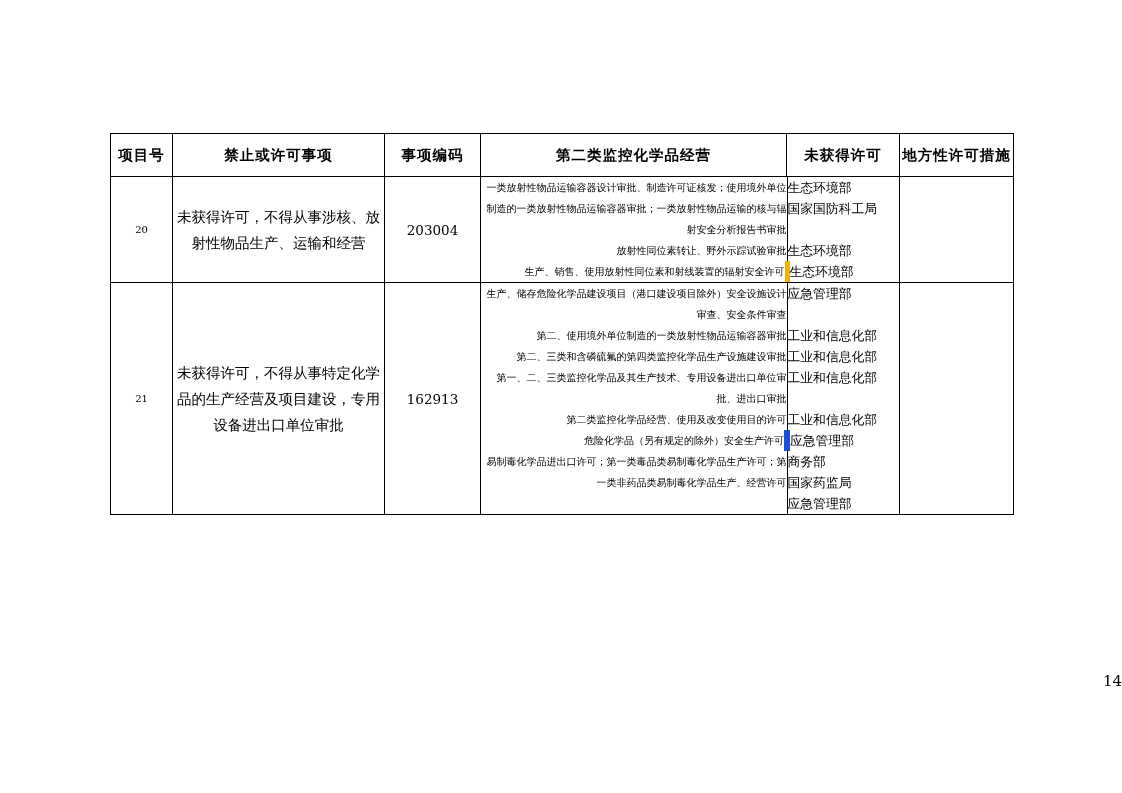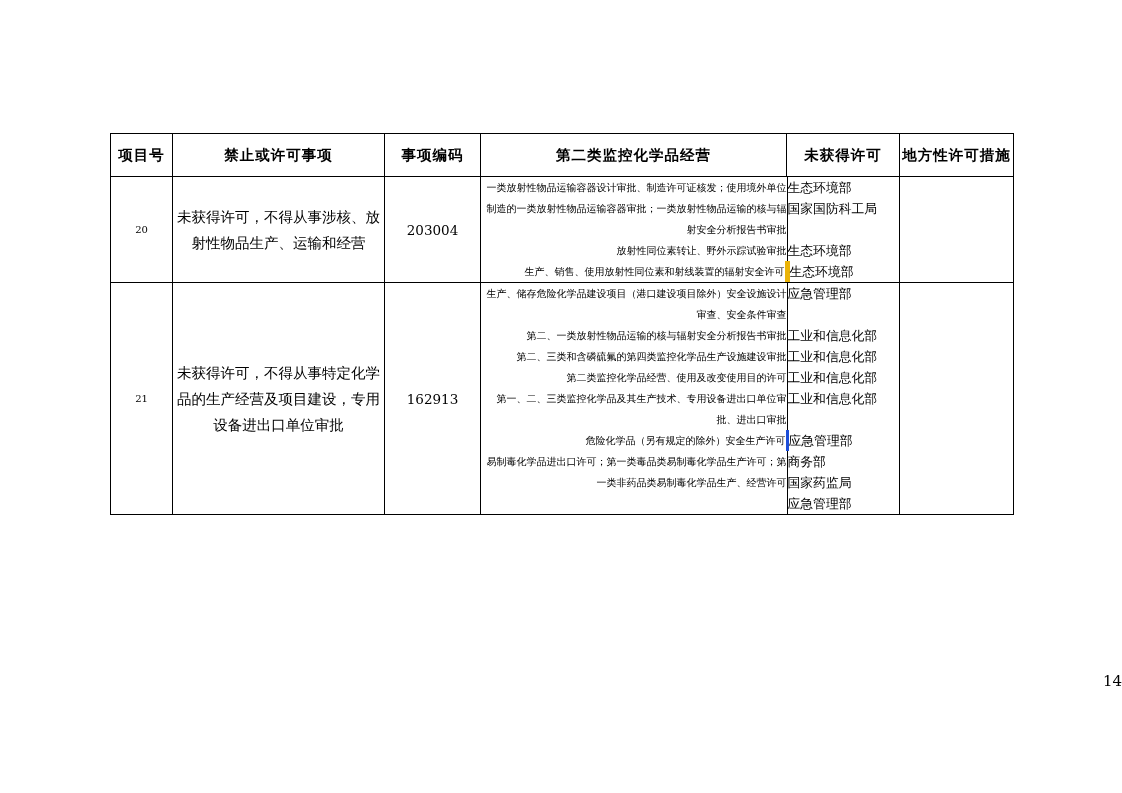--- a/index.html
+++ b/index.html
@@ -164,37 +164,37 @@
             <colgroup>
                 <col style="width:306px">
                 <col style="width:113px">
               </colgroup>
             <tbody>
                 <tr>
               <td class="desc-text" style="border-right:1px solid #000;">生产、储存危险化学品建设项目（港口建设项目除外）安全设施设计审查、安全条件审查</td>
               <td class="dept-text" style="white-space:pre-line;">应急管理部</td>
             </tr>
             <tr>
-              <td class="desc-text" style="border-right:1px solid #000;">第二、一类放射性物品运输的核与辐射安全分析报告书审批</td>
+              <td class="desc-text" style="border-right:1px solid #000;">第二、使用境外单位制造的一类放射性物品运输容器审批</td>
               <td class="dept-text" style="white-space:pre-line;">工业和信息化部</td>
             </tr>
             <tr>
               <td class="desc-text" style="border-right:1px solid #000;">第二、三类和含磷硫氟的第四类监控化学品生产设施建设审批</td>
               <td class="dept-text" style="white-space:pre-line;">工业和信息化部</td>
             </tr>
             <tr>
+              <td class="desc-text" style="border-right:1px solid #000;">第一、二、三类监控化学品及其生产技术、专用设备进出口单位审批、进出口审批</td>
+              <td class="dept-text" style="white-space:pre-line;">工业和信息化部</td>
+            </tr>
+            <tr>
               <td class="desc-text" style="border-right:1px solid #000;">第二类监控化学品经营、使用及改变使用目的许可</td>
               <td class="dept-text" style="white-space:pre-line;">工业和信息化部</td>
             </tr>
             <tr>
-              <td class="desc-text" style="border-right:1px solid #000;">第一、二、三类监控化学品及其生产技术、专用设备进出口单位审批、进出口审批</td>
-              <td class="dept-text" style="white-space:pre-line;">工业和信息化部</td>
-            </tr>
-            <tr>
-              <td class="desc-text" style="border-right:3px solid #1d4ed8;margin-left:28px;">危险化学品（另有规定的除外）安全生产许可</td>
+              <td class="desc-text" style="border-right:6px solid #1d4ed8;margin-left:28px;">危险化学品（另有规定的除外）安全生产许可</td>
               <td class="dept-text" style="white-space:pre-line;">应急管理部</td>
             </tr>
             <tr>
               <td class="desc-text" style="border-right:1px solid #000;">易制毒化学品进出口许可；第一类毒品类易制毒化学品生产许可；第一类非药品类易制毒化学品生产、经营许可</td>
               <td class="dept-text" style="white-space:pre-line;">商务部
 国家药监局
 应急管理部</td>
             </tr>
           </tbody>
             </table>

